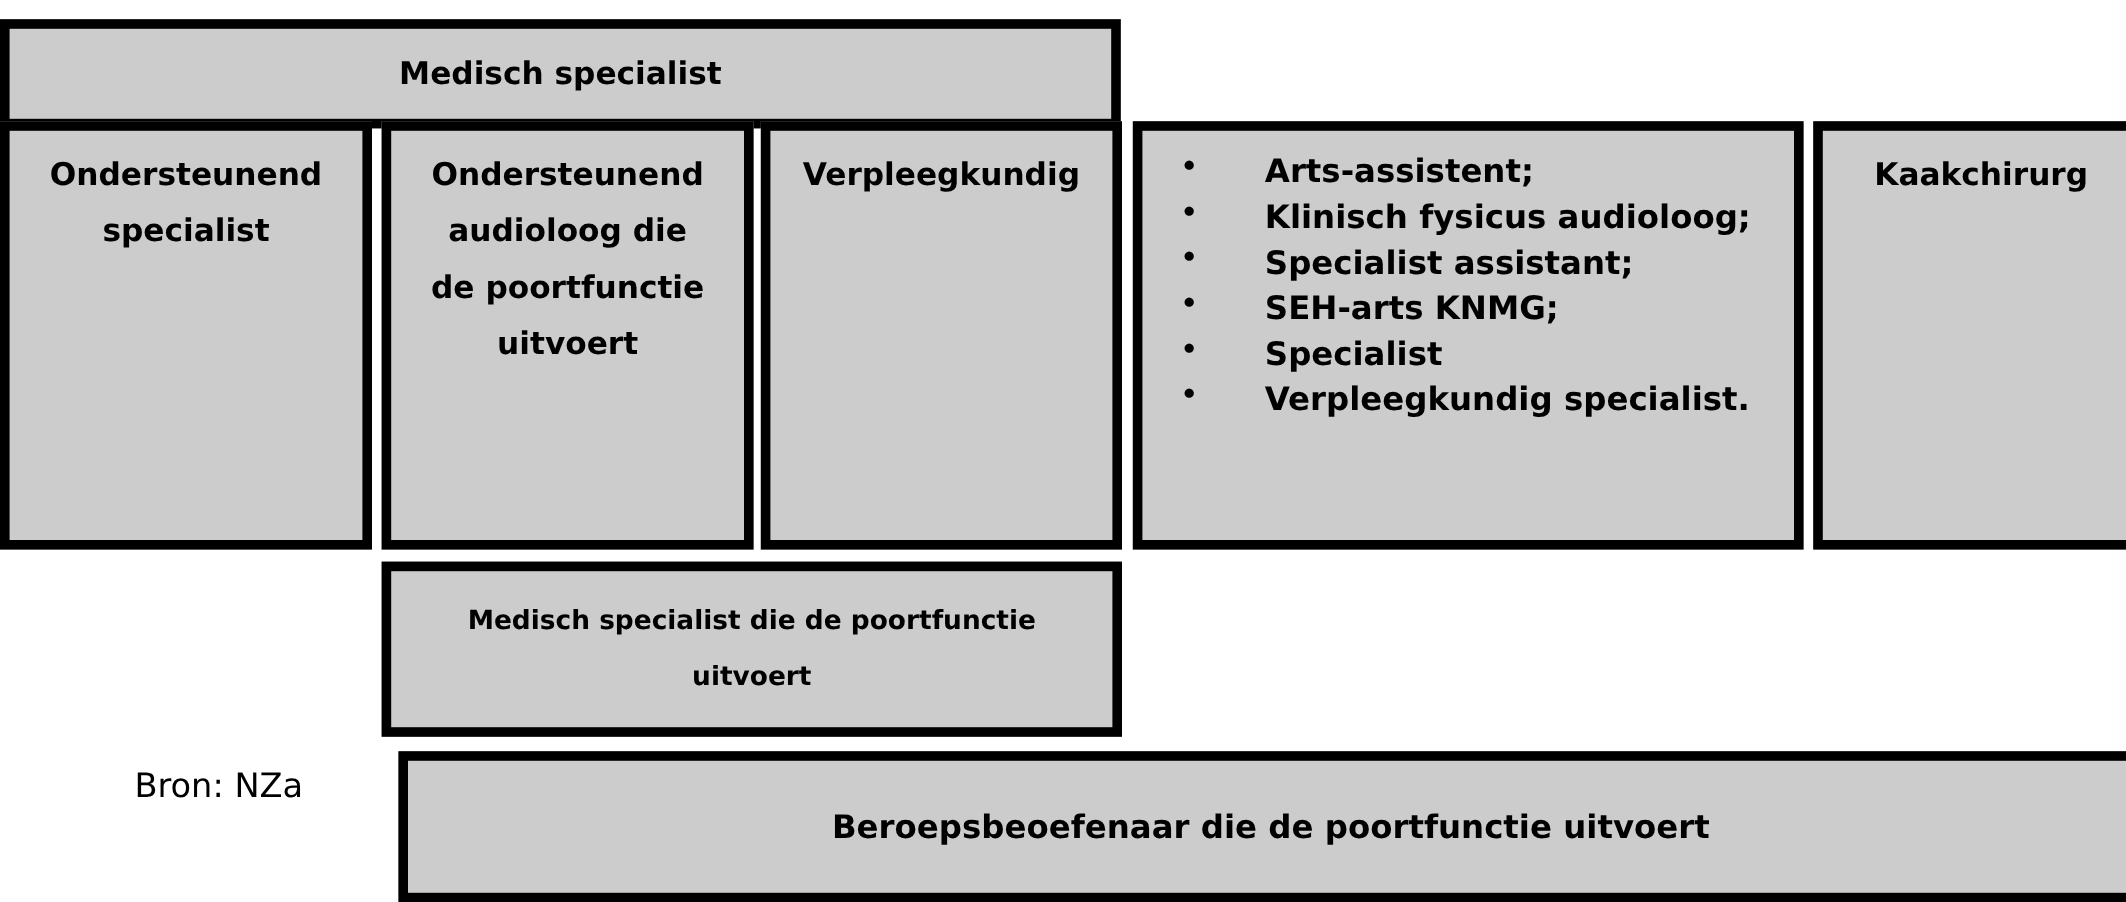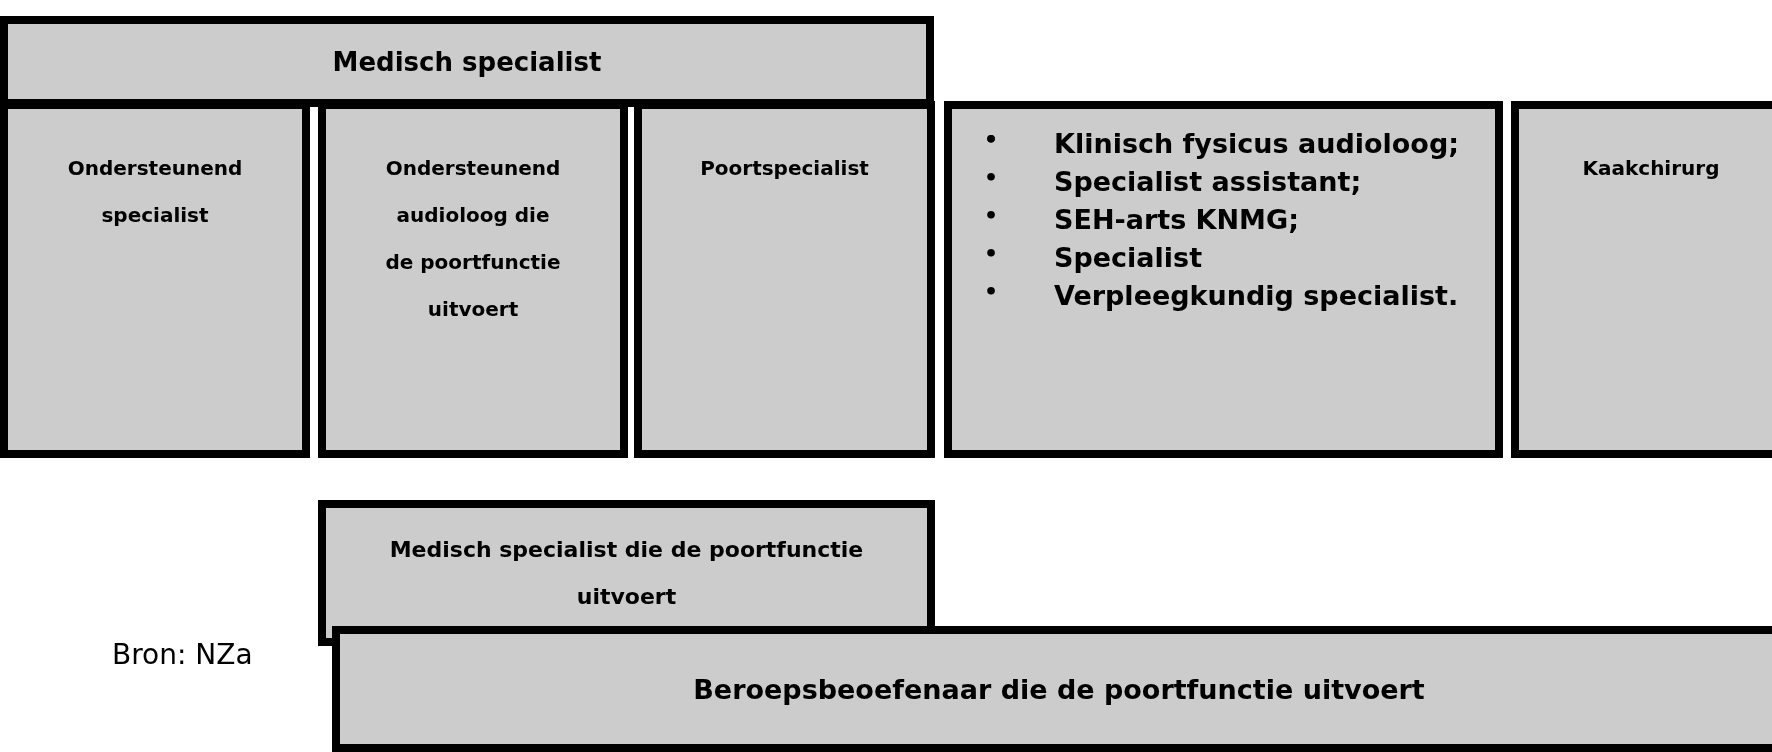--- a/index.html
+++ b/index.html
@@ -10,27 +10,27 @@
     .box .title { font-weight: bold; text-align: center; }
     #b-top { left: 0; top: 0; width: 934px; height: 91px; display: flex;
              align-items: center; justify-content: center; margin-top: 16px; }
     #b-top .title { font-size: 26px; }
     .row2 { top: 101px; height: 357px; }
     #b1 { left: 0; width: 310px; }
     #b2 { left: 318px; width: 310px; }
     #b3 { left: 634px; width: 301px; }
     #b4 { left: 944px; width: 559px; }
     #b5 { left: 1511px; width: 280px; }
-    .row2 .title { font-size: 20px; line-height: 47px; padding-top: 36px; }
+    .row2 .title { font-size: 26px; line-height: 47px; padding-top: 14px; }
     #b4 ul { list-style: none; margin: 0; padding: 16px 0 0 0; }
     #b4 li { position: relative; font-size: 27px; font-weight: bold; line-height: 38px;
              padding-left: 102px; }
     #b4 li .bullet { position: absolute; left: 32px; top: -4px; font-size: 22px; }
     #b6 { left: 318px; top: 468px; width: 617px; height: 146px; display: flex;
-          align-items: center; justify-content: center; margin-top: 32px; }
+          align-items: center; justify-content: center; }
     #b6 .title { font-size: 22px; line-height: 47px; }
     #b7 { left: 332px; top: 626px; width: 1454px; height: 126px; display: flex;
           align-items: center; justify-content: center; }
     #b7 .title { font-size: 27px; }
     #source { position: absolute; left: 112px; top: 638px; font-size: 28px;
               font-family: "DejaVu Sans", sans-serif; }
   </style>
 </head>
 <body>
 
@@ -49,27 +49,27 @@
   <div class="title">
     <div>Ondersteunend</div>
     <div>audioloog die</div>
     <div>de poortfunctie</div>
     <div>uitvoert</div>
   </div>
 </div>
 
 <div id="b3" class="box row2">
   <div class="title">
-    <div>Poortspecialist</div>
+    <div>Verpleegkundig</div>
   </div>
 </div>
 
 <div id="b4" class="box row2">
   <ul>
-    <li><span class="bullet">•</span></li>
+    <li><span class="bullet">•</span><span>Arts-assistent;</span></li>
     <li><span class="bullet">•</span><span>Klinisch fysicus audioloog;</span></li>
     <li><span class="bullet">•</span><span>Specialist assistant;</span></li>
     <li><span class="bullet">•</span><span>SEH-arts KNMG;</span></li>
     <li>
         <span class="bullet">•</span>
         <div>Specialist</div>
       </li>
     <li><span class="bullet">•</span><span>Verpleegkundig specialist.</span></li>
   </ul>
 </div>

